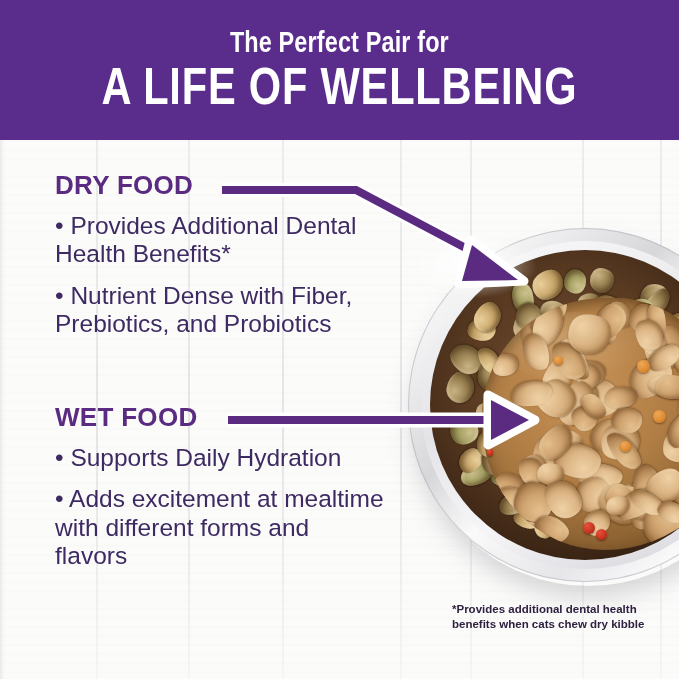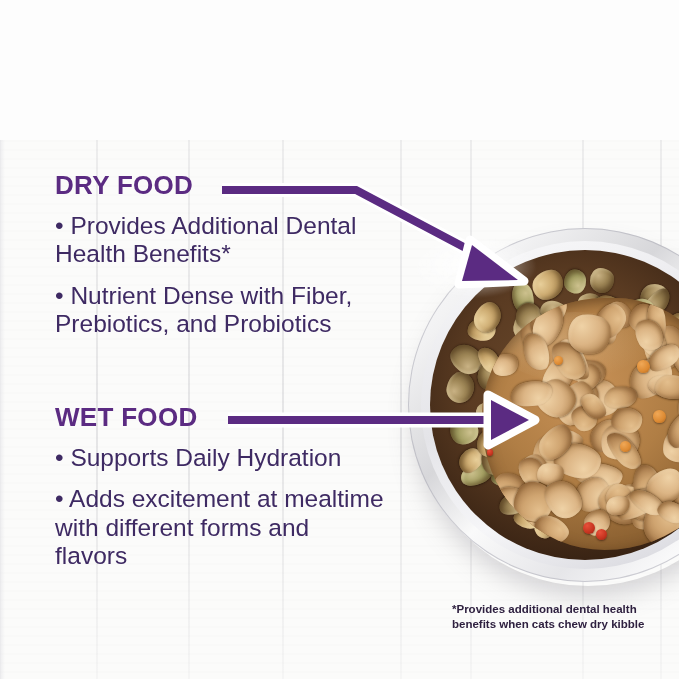--- a/index.html
+++ b/index.html
@@ -204,20 +204,24 @@
     <div class="plank-shade" style="left:0px;width:14px;"></div>
     <div class="plank-line" style="left:96px;"></div>
     <div class="plank-line" style="left:188px;"></div>
     <div class="plank-line" style="left:282px;"></div>
     <div class="plank-line" style="left:400px;"></div>
     <div class="plank-line" style="left:470px;"></div>
     <div class="plank-line" style="left:582px;"></div>
     <div class="plank-line" style="left:660px;"></div>
   </div>
 
+  <div class="banner">
+    <div class="banner-top">The Perfect Pair for</div>
+    <div class="banner-main">A LIFE OF WELLBEING</div>
+  </div>
 
   <div class="bowl-wrap">
     <div class="bowl-shadow"></div>
     <div class="bowl-rim"></div>
     <div class="bowl-rim2"></div>
     <div class="bowl-inner-dark">
       <div class="kibble-ring" id="kring">
           <div class="kib green" style="left: 246.524px; top: 209.818px; width: 31.5009px; height: 26.6201px; transform: rotate(15.2641deg);"></div>
           <div class="kib " style="left: 226.435px; top: 231.24px; width: 24.9199px; height: 27.4667px; transform: rotate(254.584deg);"></div>
           <div class="kib " style="left: 204.177px; top: 259.234px; width: 25.441px; height: 19.9699px; transform: rotate(27.005deg);"></div>

